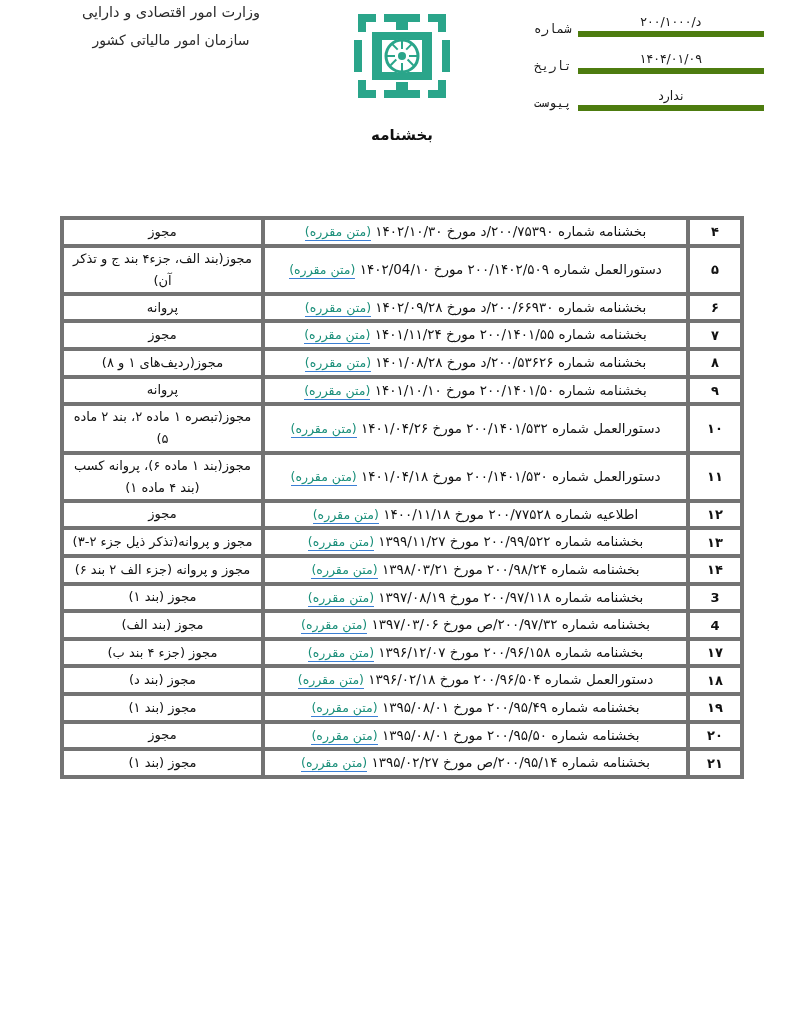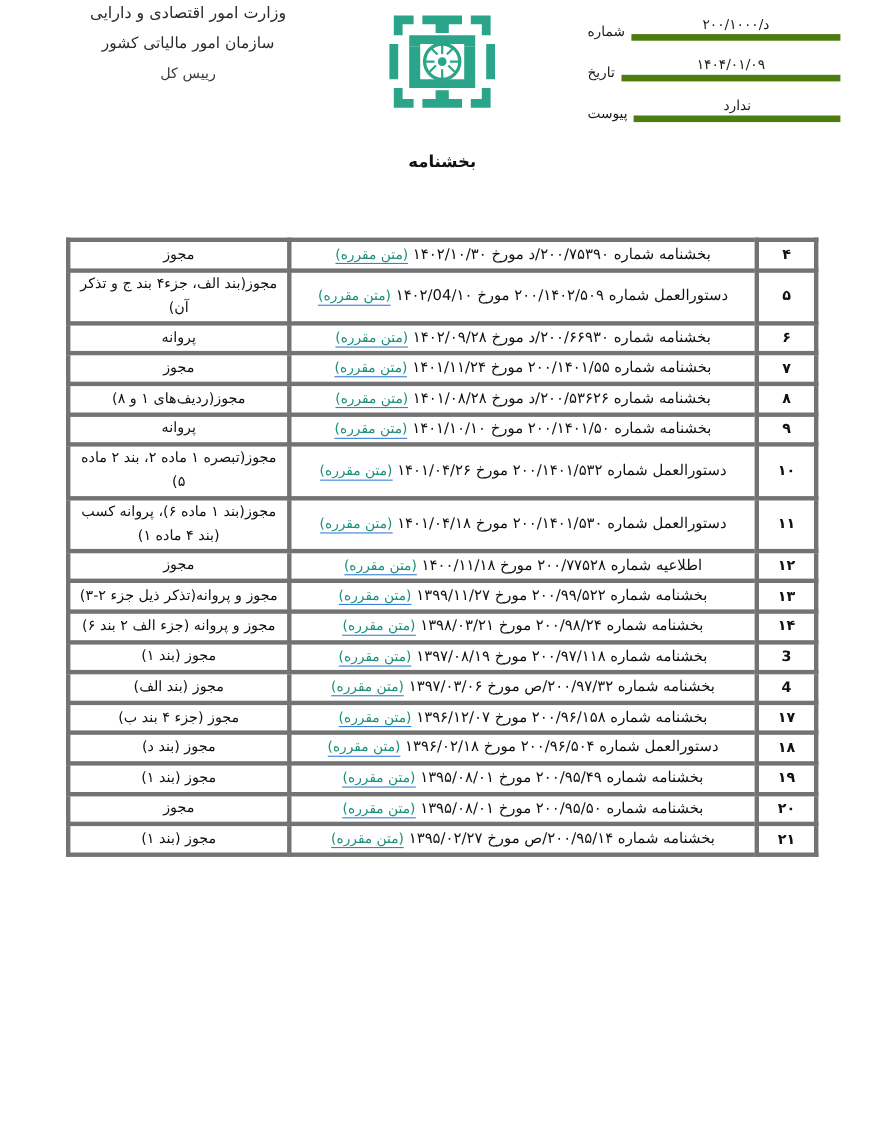--- a/index.html
+++ b/index.html
@@ -35,21 +35,21 @@
     display: flex;
     align-items: flex-end;
     justify-content: flex-start;
     margin-bottom: 14px;
     gap: 6px;
   }
   .hdr-left .lbl {
     font-size: 12.5px;
     color: #1a1a1a;
     white-space: nowrap;
-    font-family: Liberation Serif, serif;
+    font-family: Liberation Mono, monospace;
   }
   .hdr-left .val {
     flex: 1;
     border-bottom: 6px solid #4d7c0f;
     font-size: 12.5px;
     color: #1a1a1a;
     text-align: center;
     padding-bottom: 1px;
     min-height: 16px;
     font-family: "DejaVu Sans", sans-serif;
@@ -84,21 +84,20 @@
 
   .doc-title {
     position: absolute;
     top: 126px;
     left: 0;
     right: 0;
     text-align: center;
     font-size: 15px;
     font-weight: bold;
     color: #111;
-    margin-top: 12px;
   }
 
   
   .table-wrap {
     position: absolute;
     top: 216px;
     right: 60px;
     left: 60px;
   }
   table.circ {
@@ -193,21 +192,20 @@
           <path d="M56.9 50.2 l1.4 -1.4 l5.7 5.7 l-1.4 1.4 z"></path>
           <path d="M62.6 34.6 l-1.4 -1.4 l-5.7 5.7 l1.4 1.4 z"></path>
           <path d="M47 50.2 l-1.4 -1.4 l-5.7 5.7 l1.4 1.4 z"></path>
         </g>
       </svg>
     </div>
 
     <div class="hdr-right">
       <div class="l1">وزارت امور اقتصادی و دارایی</div>
       <div class="l2">سازمان امور مالیاتی کشور</div>
-      <div class="l3">رییس کل</div>
     </div>
 
     <div class="doc-title">بخشنامه</div>
   </div>
 
   <div class="table-wrap">
     <table class="circ">
       <tbody>
           <tr>
             <td class="num">۴</td>

